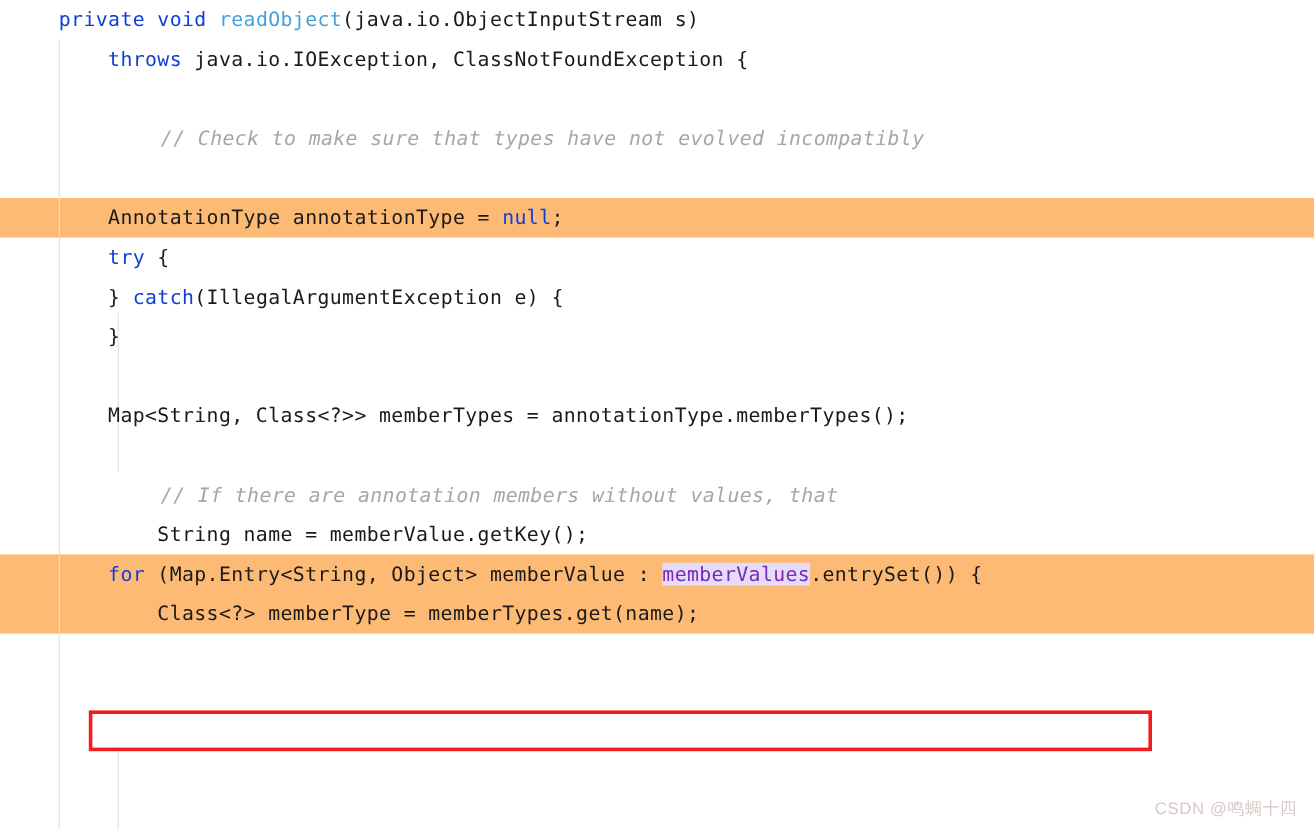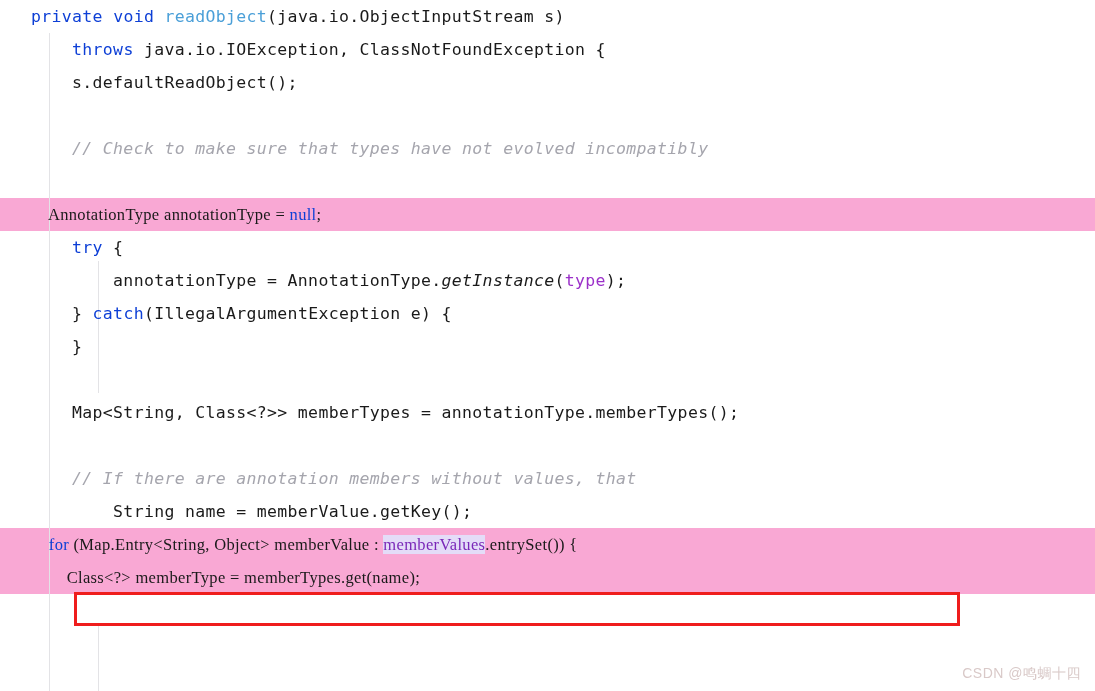--- a/index.html
+++ b/index.html
@@ -24,33 +24,33 @@
   .line{
     position:relative;
     height:33px;
     line-height:33px;
     white-space:pre;
     font-size:16.5px;
     letter-spacing:0.02em;
     color:#1a1a1a;
     box-sizing:border-box;
   }
-  .line .txt{position:relative;z-index:3;display:inline-block;padding-left:31px;}
-  .line.hl{background:#f9a8d4;font-family:Liberation Serif, serif;}
+  .line .txt{position:relative;z-index:3;display:inline-block;padding-left:49px;}
+  .line.hl{background:#fdba74;}
   
   .guide{
     position:absolute;
     width:1px;
     background:#e3e3e6;
     z-index:1;
   }
   
   .kw{color:#0d3fd6;}          
   .fn{color:#4a9fd8;}           
-  .com{color:#a5a5ad;font-style:italic;}
+  .com{color:#a5a5ad;font-style:italic;margin-left:44px;}
   .str{color:#008a2e;}
   .ital{font-style:italic;}
   .var{color:#9b30c9;}
   .varhl{color:#7a28b8;background:#e4dcf8;}
   .plain{color:#1a1a1a;}
 
   
   #redbox{
     position:absolute;
     left:74px;top:592px;width:886px;height:34px;
@@ -74,27 +74,25 @@
 <body>
 
 <div id="editor">
   <div class="code-area" id="code-area">
       <div class="guide" style="left: 49px; top: 33px; height: 658px;"></div>
       <div class="guide" style="left: 98px; top: 261px; height: 66px;"></div>
       <div class="guide" style="left: 98px; top: 327px; height: 66px;"></div>
       <div class="guide" style="left: 98px; top: 624px; height: 67px;"></div>
       <div class="line"><span class="txt"><span class="kw">private</span><span class="plain"> </span><span class="kw">void</span><span class="plain"> </span><span class="fn">readObject</span><span class="plain">(java.io.ObjectInputStream s)</span></span></div>
       <div class="line"><span class="txt"><span class="plain">    </span><span class="kw">throws</span><span class="plain"> java.io.IOException, ClassNotFoundException {</span></span></div>
-      <div class="line"><span class="txt"><span class="plain">    s.defaultReadObject();</span></span></div>
       <div class="line"><span class="txt"><span class="plain"></span></span></div>
       <div class="line"><span class="txt"><span class="com">    // Check to make sure that types have not evolved incompatibly</span></span></div>
       <div class="line"><span class="txt"><span class="plain"></span></span></div>
       <div class="line hl"><span class="txt"><span class="plain">    AnnotationType annotationType = </span><span class="kw">null</span><span class="plain">;</span></span></div>
       <div class="line"><span class="txt"><span class="plain">    </span><span class="kw">try</span><span class="plain"> {</span></span></div>
-      <div class="line"><span class="txt"><span class="plain">        annotationType = AnnotationType.</span><span class="ital">getInstance</span><span class="plain">(</span><span class="var">type</span><span class="plain">);</span></span></div>
       <div class="line"><span class="txt"><span class="plain">    } </span><span class="kw">catch</span><span class="plain">(IllegalArgumentException e) {</span></span></div>
       <div class="line"><span class="txt"><span class="plain">    }</span></span></div>
       <div class="line"><span class="txt"><span class="plain"></span></span></div>
       <div class="line"><span class="txt"><span class="plain">    Map&lt;String, Class&lt;?&gt;&gt; memberTypes = annotationType.memberTypes();</span></span></div>
       <div class="line"><span class="txt"><span class="plain"></span></span></div>
       <div class="line"><span class="txt"><span class="com">    // If there are annotation members without values, that</span></span></div>
       <div class="line"><span class="txt"><span class="plain">        String name = memberValue.getKey();</span></span></div>
       <div class="line hl"><span class="txt"><span class="plain">    </span><span class="kw">for</span><span class="plain"> (Map.Entry&lt;String, Object&gt; memberValue : </span><span class="varhl">memberValues</span><span class="plain">.entrySet()) {</span></span></div>
       <div class="line hl"><span class="txt"><span class="plain">        Class&lt;?&gt; memberType = memberTypes.get(name);</span></span></div>
     </div>

